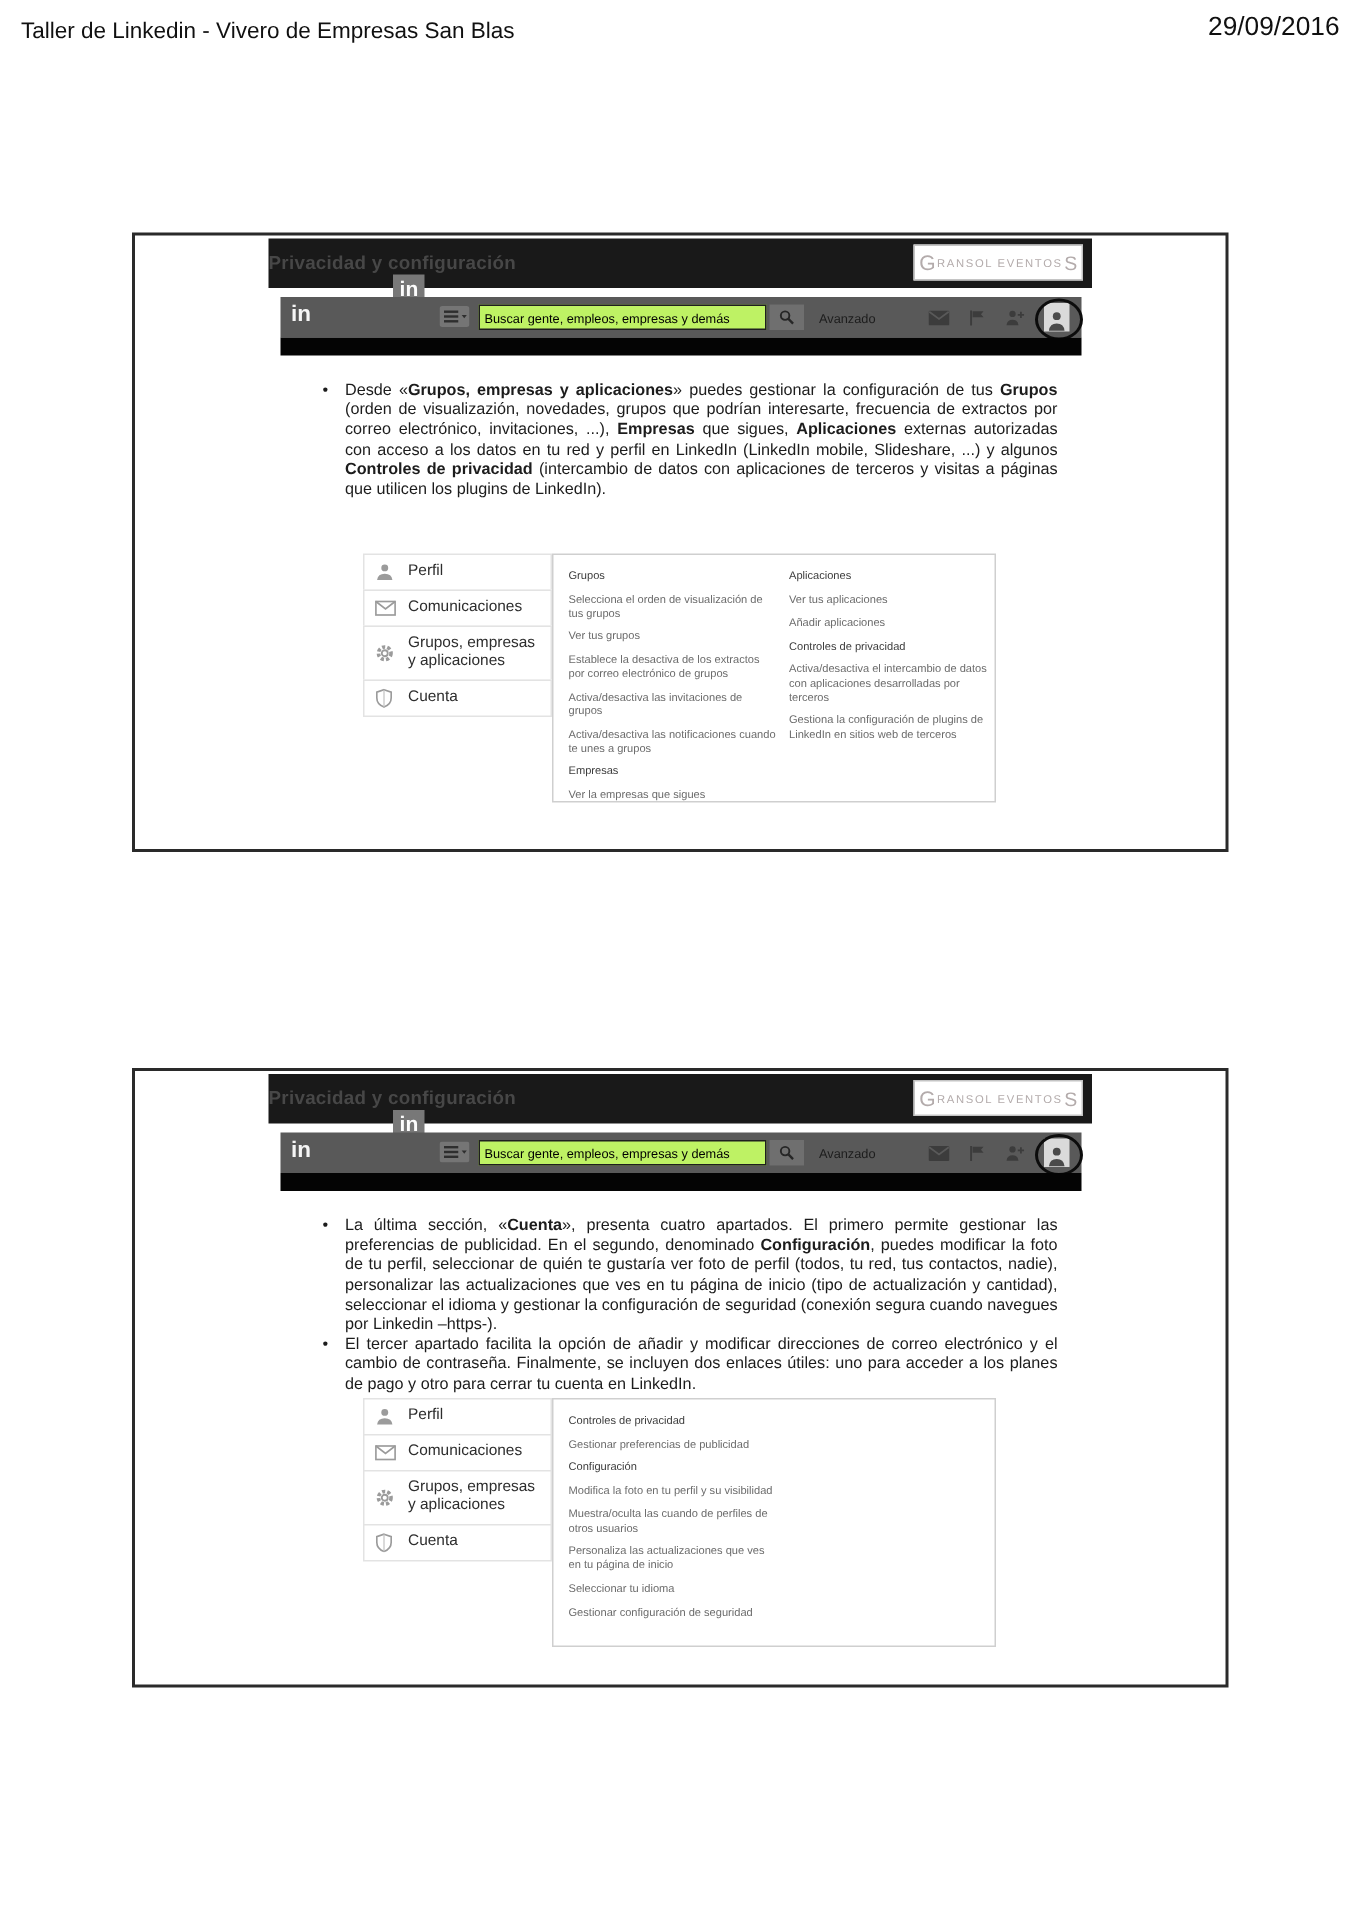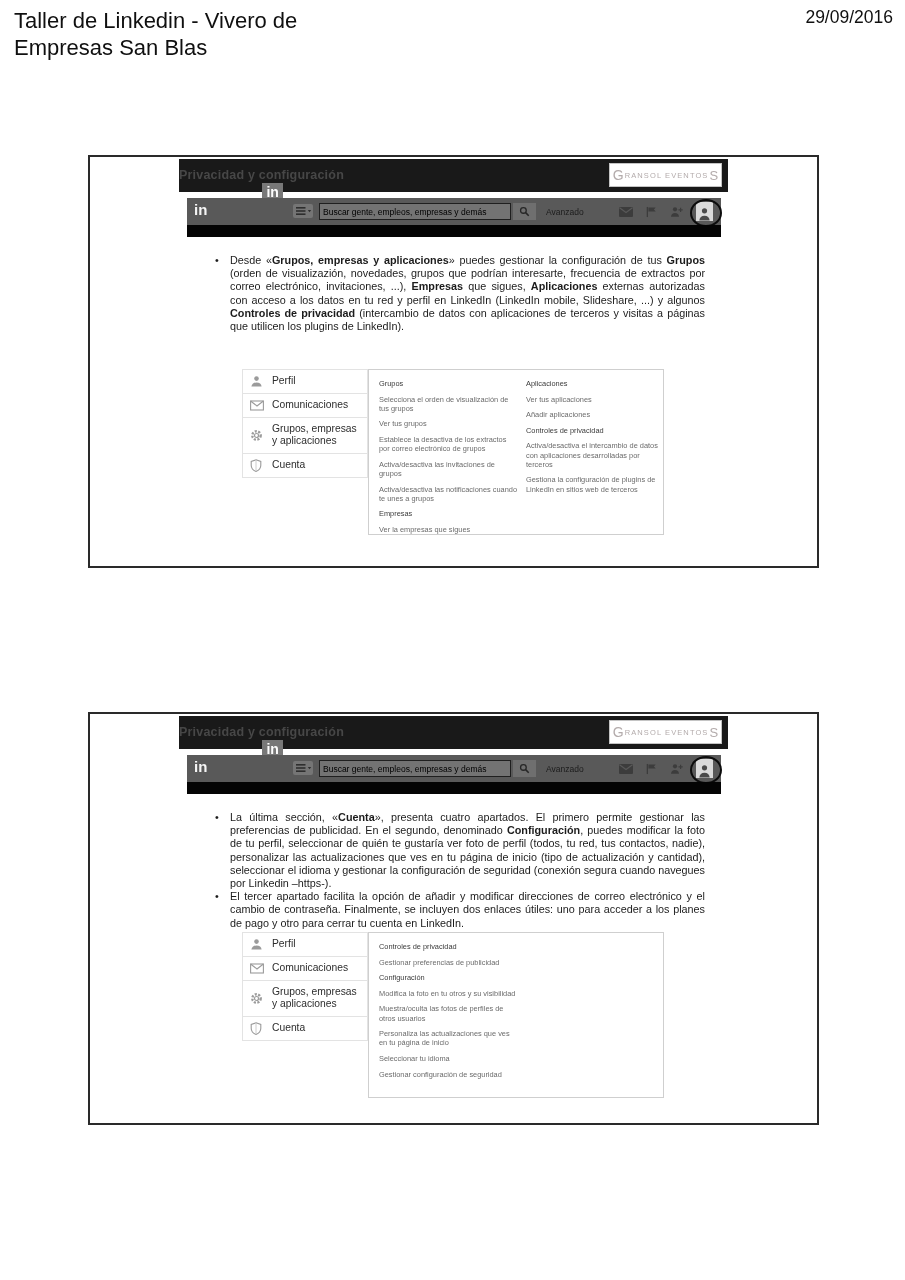--- a/index.html
+++ b/index.html
@@ -1,21 +1,21 @@
 <!DOCTYPE html>
 <html><head>
 <meta charset="utf-8">
 <style>
   html,body{margin:0;padding:0;}
   body{
     width:905px;height:1280px;background:#ffffff;position:relative;
     font-family:"Liberation Sans", sans-serif;color:#1a1a1a;overflow:hidden;
   }
   
-  .page-title{position:absolute;left:14px;top:7px;width:365px;font-size:22px;line-height:27px;color:#101010;}
+  .page-title{position:absolute;left:14px;top:7px;width:365px;font-size:15px;line-height:27px;color:#101010;}
   .page-date{position:absolute;right:12px;top:7px;font-size:17.5px;color:#101010;}
 
   
   .slide{position:absolute;left:88px;width:727px;height:409px;border:2px solid #2a2a2a;background:#fff;}
   .slide1{top:155px;}
   .slide2{top:712px;}
 
   
   .li-header{position:absolute;left:89px;top:2px;width:549px;height:33px;background:#191919;}
   .li-title{position:absolute;left:0;right:0;top:9px;text-align:left;font-size:12.5px;font-weight:bold;color:#474747;letter-spacing:.2px;}
@@ -25,21 +25,21 @@
   .brand{position:absolute;right:6px;top:4px;width:111px;height:22px;background:#ffffff;border:1px solid #c4c4c4;
          display:flex;align-items:center;justify-content:center;color:#b3abab;white-space:nowrap;}
   .brand .bi{font-size:14px;}
   .brand .bm{font-size:7.5px;text-transform:uppercase;letter-spacing:1.1px;margin:0 1px;}
   .brand .bs{font-size:13px;}
 
   
   .li-nav{position:absolute;left:97px;top:41px;width:534px;height:27px;background:#595959;}
   .nav-in{position:absolute;left:7px;top:3px;color:#f5f5f5;font-weight:bold;font-size:15px;}
   .nav-menu-btn{position:absolute;left:106px;top:6px;cursor:pointer;}
-  .nav-search{position:absolute;left:132px;top:5px;width:184px;height:15px;border:1px solid #1f1f1f;background:#737373;
+  .nav-search{position:absolute;left:132px;top:5px;width:184px;height:15px;border:1px solid #1f1f1f;background:#bef264;
               font-size:8.5px;color:#000;padding:0 3px;font-family:"Liberation Sans", sans-serif;box-sizing:content-box;}
   .nav-search-btn{position:absolute;left:326px;top:5px;width:23px;height:17px;background:#6f6f6f;
                   display:flex;align-items:center;justify-content:center;cursor:pointer;}
   .nav-adv{position:absolute;left:359px;top:9px;font-size:8.5px;color:#1c1c1c;cursor:pointer;}
   .nav-icons{position:absolute;right:8px;top:4px;display:flex;align-items:center;gap:13px;}
   .nav-ic{display:flex;align-items:center;cursor:pointer;}
   .avatar-wrap{position:relative;width:17px;height:19px;}
   .avatar{width:17px;height:19px;background:#dadada;display:flex;align-items:flex-end;justify-content:center;overflow:hidden;}
   .avatar-ring{position:absolute;left:-6px;top:-3px;width:28px;height:24px;border:2px solid #0c0c0c;border-radius:50%;pointer-events:none;}
   .li-subbar{position:absolute;left:97px;top:68px;width:534px;height:12px;background:#040404;}
@@ -314,21 +314,21 @@
             </svg>
         </span>
         <span class="s-label">Cuenta</span>
       </div>
     </div>
     <div class="s-panel">
       <div class="s-col s-col1">
           <div class="mi header">Controles de privacidad</div>
           <div class="mi link">Gestionar preferencias de publicidad</div>
           <div class="mi header">Configuración</div>
-          <div class="mi link">Modifica la foto en tu otros y su visibilidad</div>
-          <div class="mi link">Muestra/oculta las fotos de perfiles de otros usuarios</div>
+          <div class="mi link">Modifica la foto en tu perfil y su visibilidad</div>
+          <div class="mi link">Muestra/oculta las cuando de perfiles de otros usuarios</div>
           <div class="mi link">Personaliza las actualizaciones que ves en tu página de inicio</div>
           <div class="mi link">Seleccionar tu idioma</div>
           <div class="mi link">Gestionar configuración de seguridad</div>
         </div>
     </div>
   </div>
 </div>
 
 </body></html>

